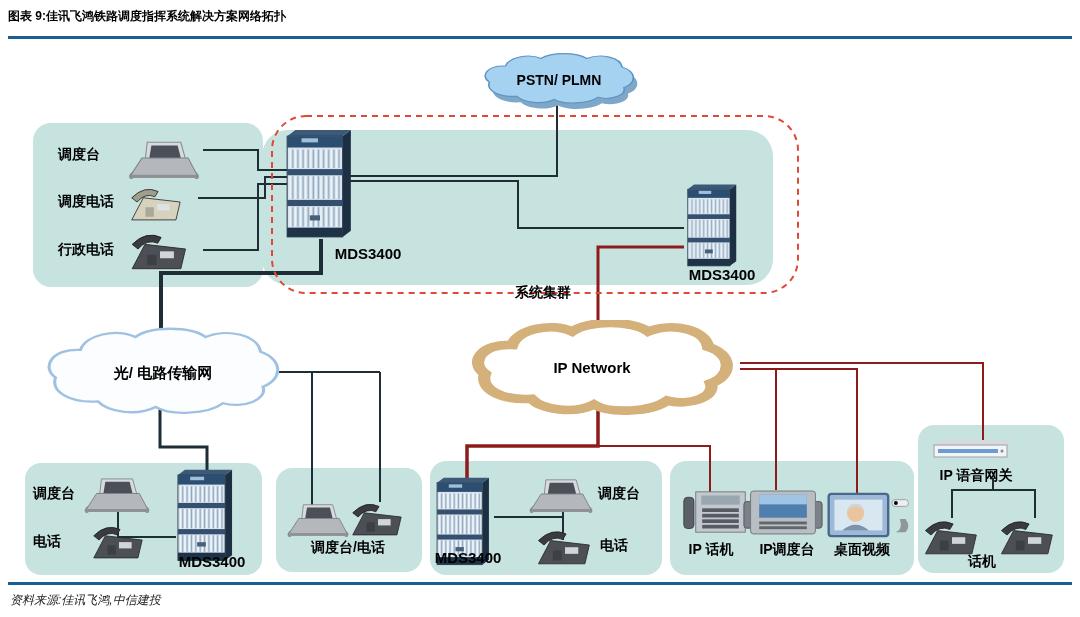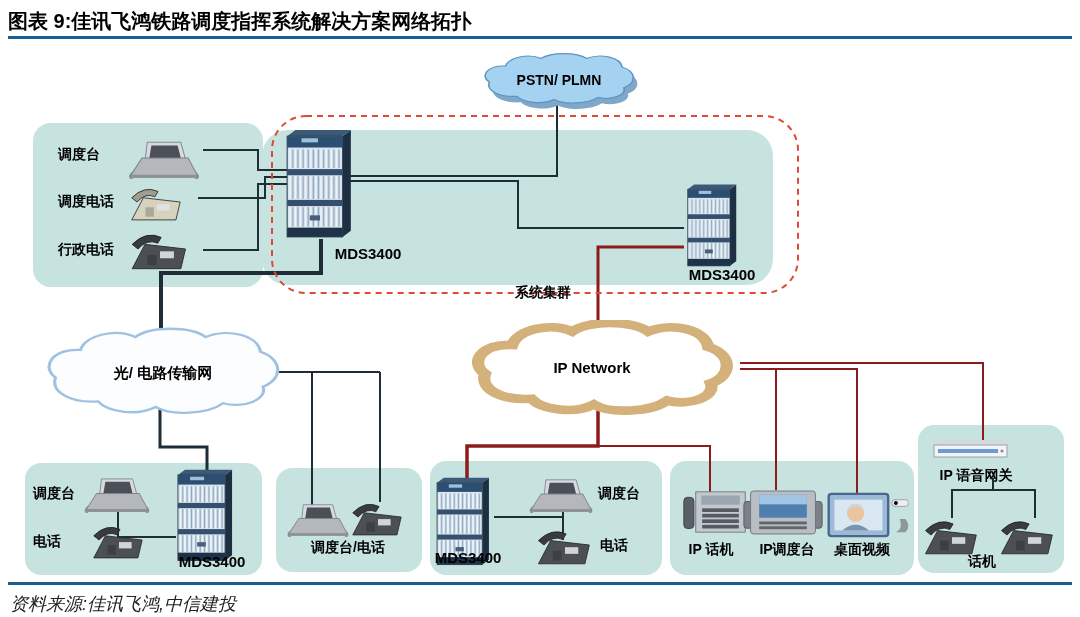--- a/index.html
+++ b/index.html
@@ -1,22 +1,22 @@
 <!DOCTYPE html>
 <html><head>
 <meta charset="utf-8">
 <style>
   html,body{margin:0;padding:0;background:#ffffff;}
   .page{position:relative;width:1080px;height:617px;background:#fff;overflow:hidden;
         font-family:"Liberation Sans",sans-serif;}
-  .title{position:absolute;left:8px;top:8px;font-size:20px;font-weight:bold;color:#000;}
+  .title{position:absolute;left:8px;top:8px;font-size:12px;font-weight:bold;color:#000;}
   .rule{position:absolute;left:8px;width:1064px;height:3px;background:#1d5e92;}
   .rule.top{top:36px;}
   .rule.bottom{top:582px;}
-  .source{position:absolute;left:10px;top:592px;font-size:18px;font-style:italic;color:#222;}
+  .source{position:absolute;left:10px;top:592px;font-size:12px;font-style:italic;color:#222;}
   svg{position:absolute;left:0;top:0;}
   text{font-family:"Liberation Sans",sans-serif;fill:#000;}
   .lbl{font-weight:bold;font-size:14px;}
   .dev{font-weight:bold;font-size:15px;}
 </style>
 </head>
 <body>
 
 <div class="page">
   <div class="title">图表 9:佳讯飞鸿铁路调度指挥系统解决方案网络拓扑</div>

